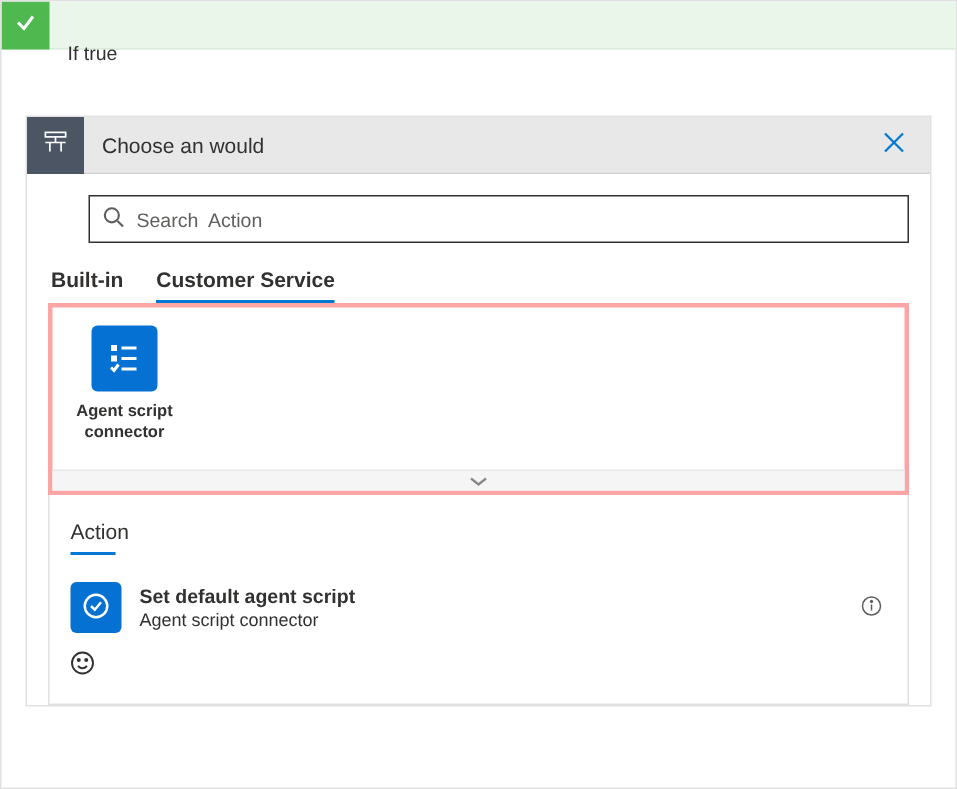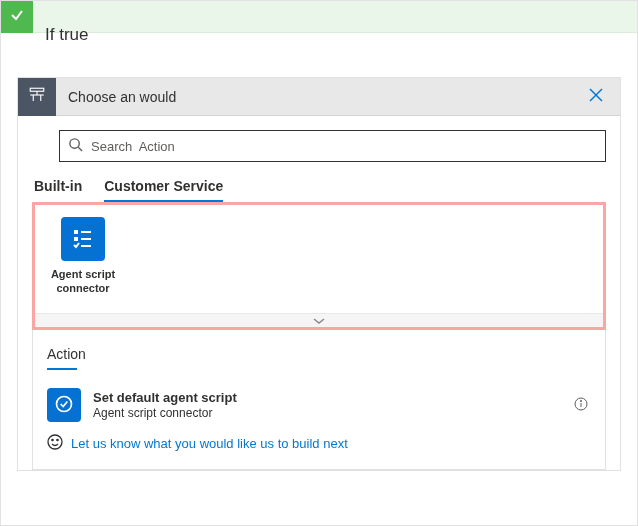--- a/index.html
+++ b/index.html
@@ -25,21 +25,21 @@
     width: 32px;
     height: 32px;
     background: #4fb84f;
     display: flex;
     align-items: center;
     justify-content: center;
   }
   .top-bar .check-box svg { width: 16px; height: 16px; stroke: #fff; stroke-width: 2; fill: none; }
   .top-bar .title {
     padding-left: 12px;
-    font-size: 17px;
+    font-size: 13px;
     color: #323130;
     margin-top: 37px;
   }
   
   .panel {
     margin: 44px 16px 0 16px;
     border: 1px solid #e1e1e1;
     background: #fff;
   }
   .panel-header {
@@ -349,17 +349,16 @@
 
       <div class="footer-link-row">
         <span>
           <svg viewBox="0 0 16 16">
               <circle cx="8" cy="8" r="7"></circle>
               <circle cx="5.5" cy="6" r="0.7" fill="#323130"></circle>
               <circle cx="10.5" cy="6" r="0.7" fill="#323130"></circle>
               <path d="M5 10 Q8 13 11 10"></path>
             </svg>
         </span>
-        <a>Let us know what you would like us to build next</a>
       </div>
     </div>
   </div>
 </div>
 
 </body></html>

